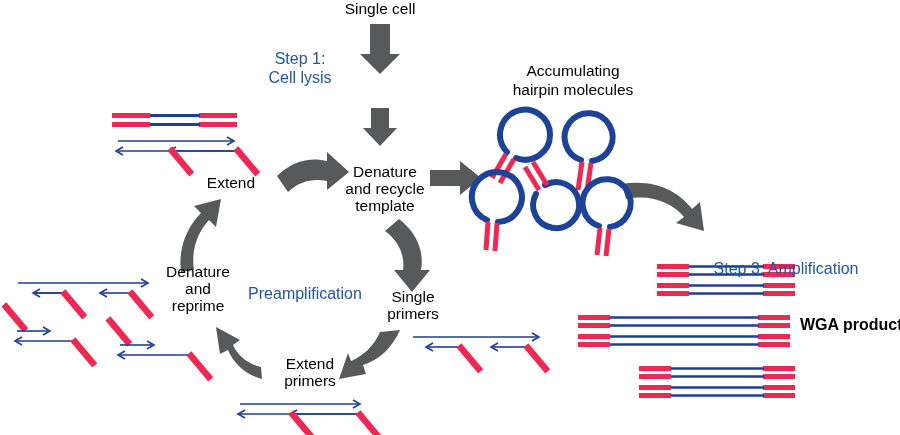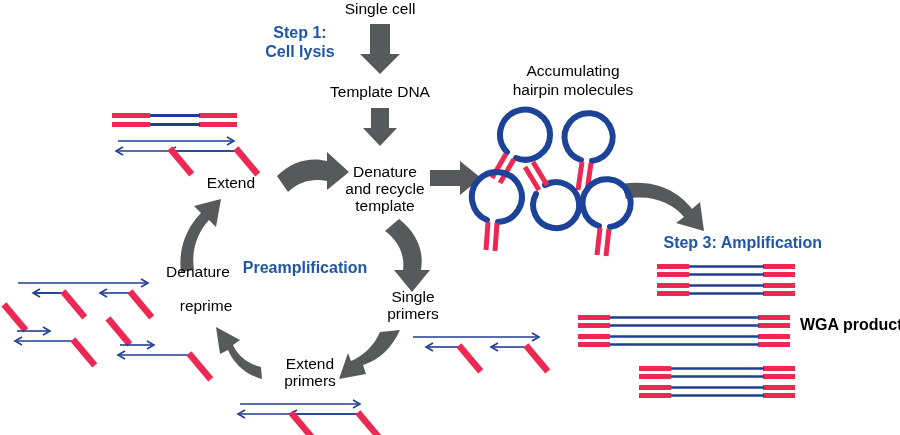--- a/index.html
+++ b/index.html
@@ -1,23 +1,23 @@
 <!DOCTYPE html>
 <html><head>
 <meta charset="utf-8">
 <style>
   html,body{margin:0;padding:0;background:#ffffff;}
   body{width:900px;height:435px;position:relative;overflow:hidden;
        font-family:"Liberation Sans",sans-serif;}
   #stage{position:absolute;inset:0;width:900px;height:435px;padding-left:16px;}
   .lbl{position:absolute;color:#000000;font-size:15.5px;line-height:17px;
        text-align:center;white-space:pre;font-family:"Liberation Sans",sans-serif;}
-  .steplbl{position:absolute;color:#1F56A8;font-size:16px;font-weight:bold;
+  .steplbl{position:absolute;color:#1F56A8;font-size:16px;font-weight:normal;
        line-height:18px;text-align:center;white-space:pre;
-       font-family:"Liberation Sans",sans-serif;}
+       font-family:"Liberation Sans",sans-serif;margin-top:26px;}
   .boldlbl{position:absolute;color:#000000;font-size:16px;font-weight:bold;
        white-space:pre;font-family:"Liberation Sans",sans-serif;}
   svg{position:absolute;left:0;top:0;overflow:visible;}
 </style>
 </head>
 <body>
 
 <div id="stage">
 
   <svg width="900" height="435" viewBox="0 0 900 435">
@@ -221,39 +221,39 @@
       <line x1="671" y1="387.5" x2="764" y2="387.5" stroke="#1F3E91" stroke-width="2.6"></line>
       <line x1="671" y1="395.5" x2="764" y2="395.5" stroke="#1F3E91" stroke-width="2.6"></line>
     </g>
   </svg>
 
   <div class="lbl" style="left:320px;top:0px;width:120px;">Single cell</div>
 
   <div class="steplbl" style="left:250px;top:24px;width:100px;">Step 1:</div>
   <div class="steplbl" style="left:250px;top:43px;width:100px;">Cell lysis</div>
 
-  <div class="lbl" style="left:310px;top:83px;width:140px;">Template DNA</div>
 
   <div class="lbl" style="left:330px;top:163px;width:110px;">Denature</div>
   <div class="lbl" style="left:330px;top:197px;width:110px;">template</div>
   <div class="lbl" style="left:330px;top:180px;width:110px;">and recycle</div>
 
   <div class="lbl" style="left:186px;top:174px;width:90px;">Extend</div>
 
   <div class="lbl" style="left:143px;top:263px;width:110px;">Denature</div>
-  <div class="lbl" style="left:151px;top:297px;width:110px;">reprime</div>
+  <div class="lbl" style="left:143px;top:280px;width:110px;">and</div>
+  <div class="lbl" style="left:143px;top:297px;width:110px;">reprime</div>
 
   <div class="steplbl" style="left:235px;top:259px;width:140px;">Preamplification</div>
 
   <div class="lbl" style="left:368px;top:288px;width:90px;">Single</div>
   <div class="lbl" style="left:368px;top:305px;width:90px;">primers</div>
 
   <div class="lbl" style="left:265px;top:355px;width:90px;">Extend</div>
   <div class="lbl" style="left:265px;top:372px;width:90px;">primers</div>
 
   <div class="lbl" style="left:493px;top:62px;width:160px;">Accumulating</div>
   <div class="lbl" style="left:493px;top:81px;width:160px;">hairpin molecules</div>
 
-  <div class="steplbl" style="left:602px;top:234px;width:220px;text-align:right;">Step 3: Amplification</div>
+  <div class="steplbl" style="left:676px;top:234px;width:220px;text-align:center;">Step 3: Amplification</div>
 
   <div class="boldlbl" style="left:800px;top:316px;">WGA product</div>
 
 </div>
 
 </body></html>

